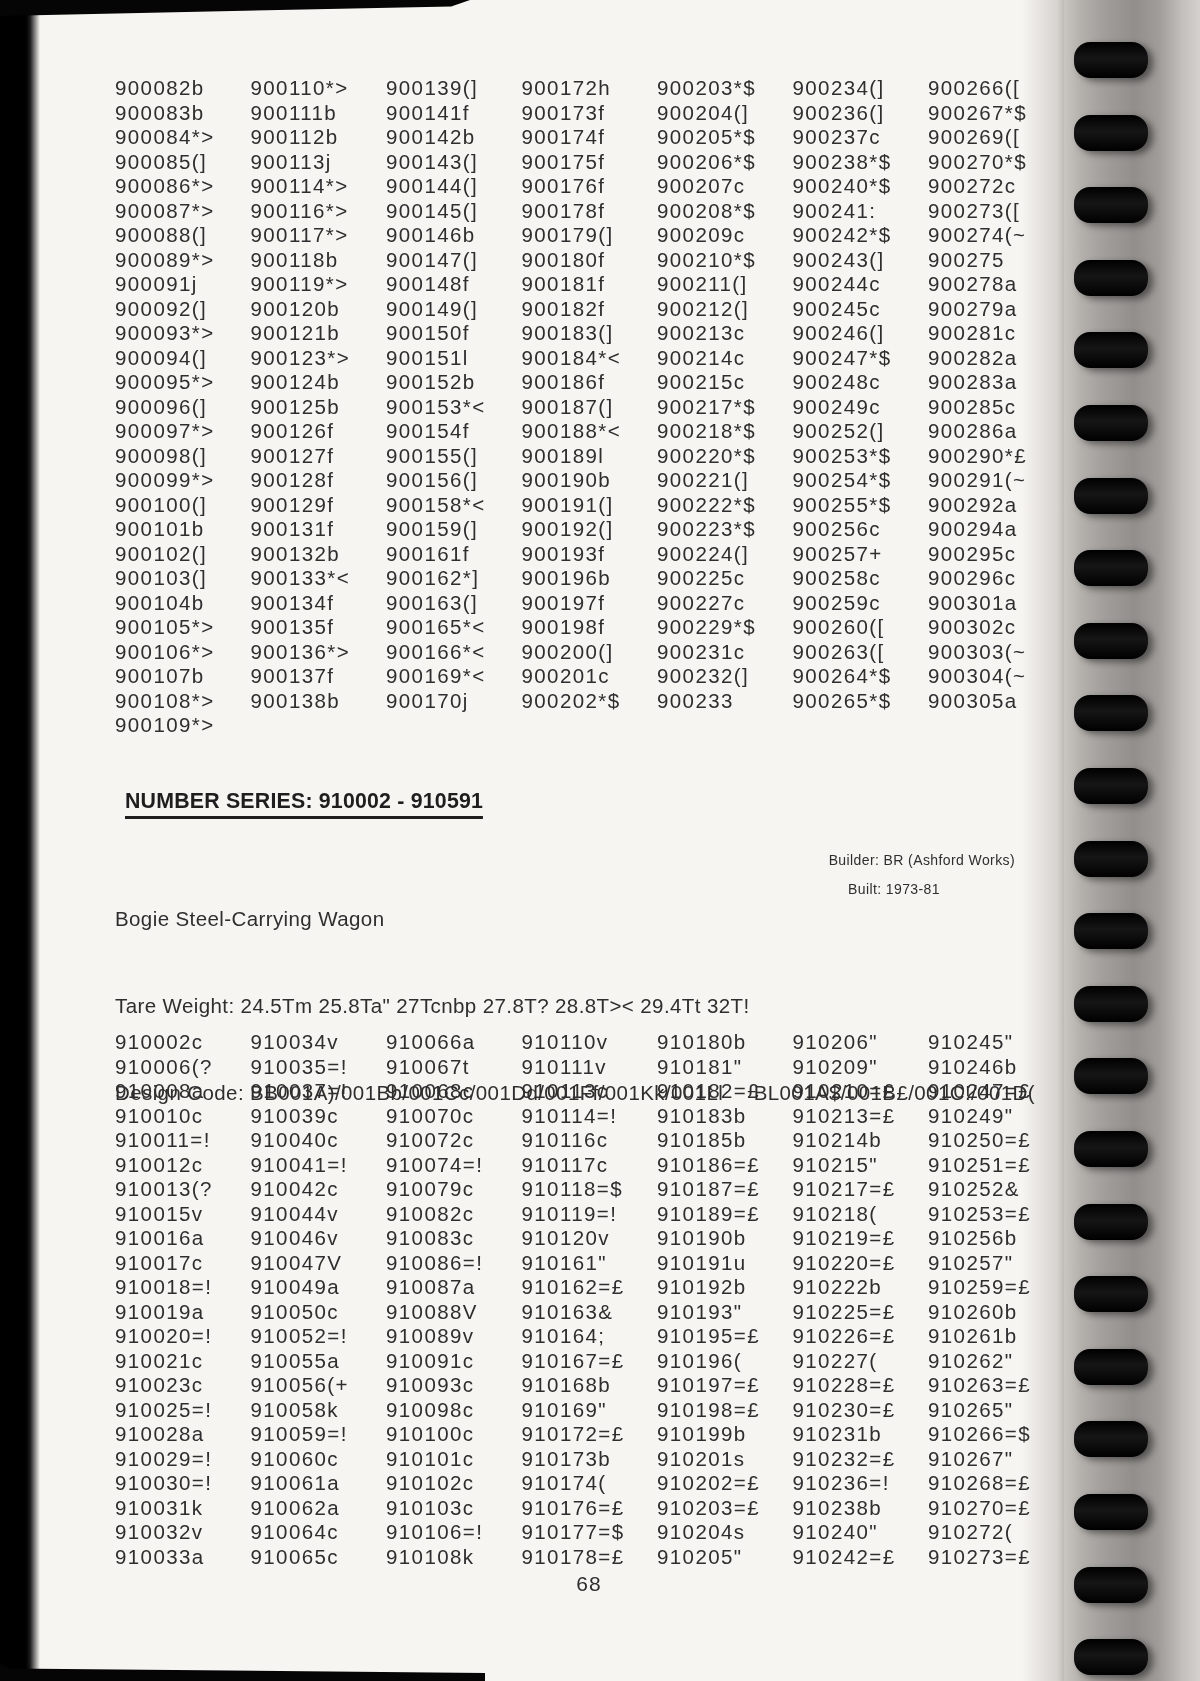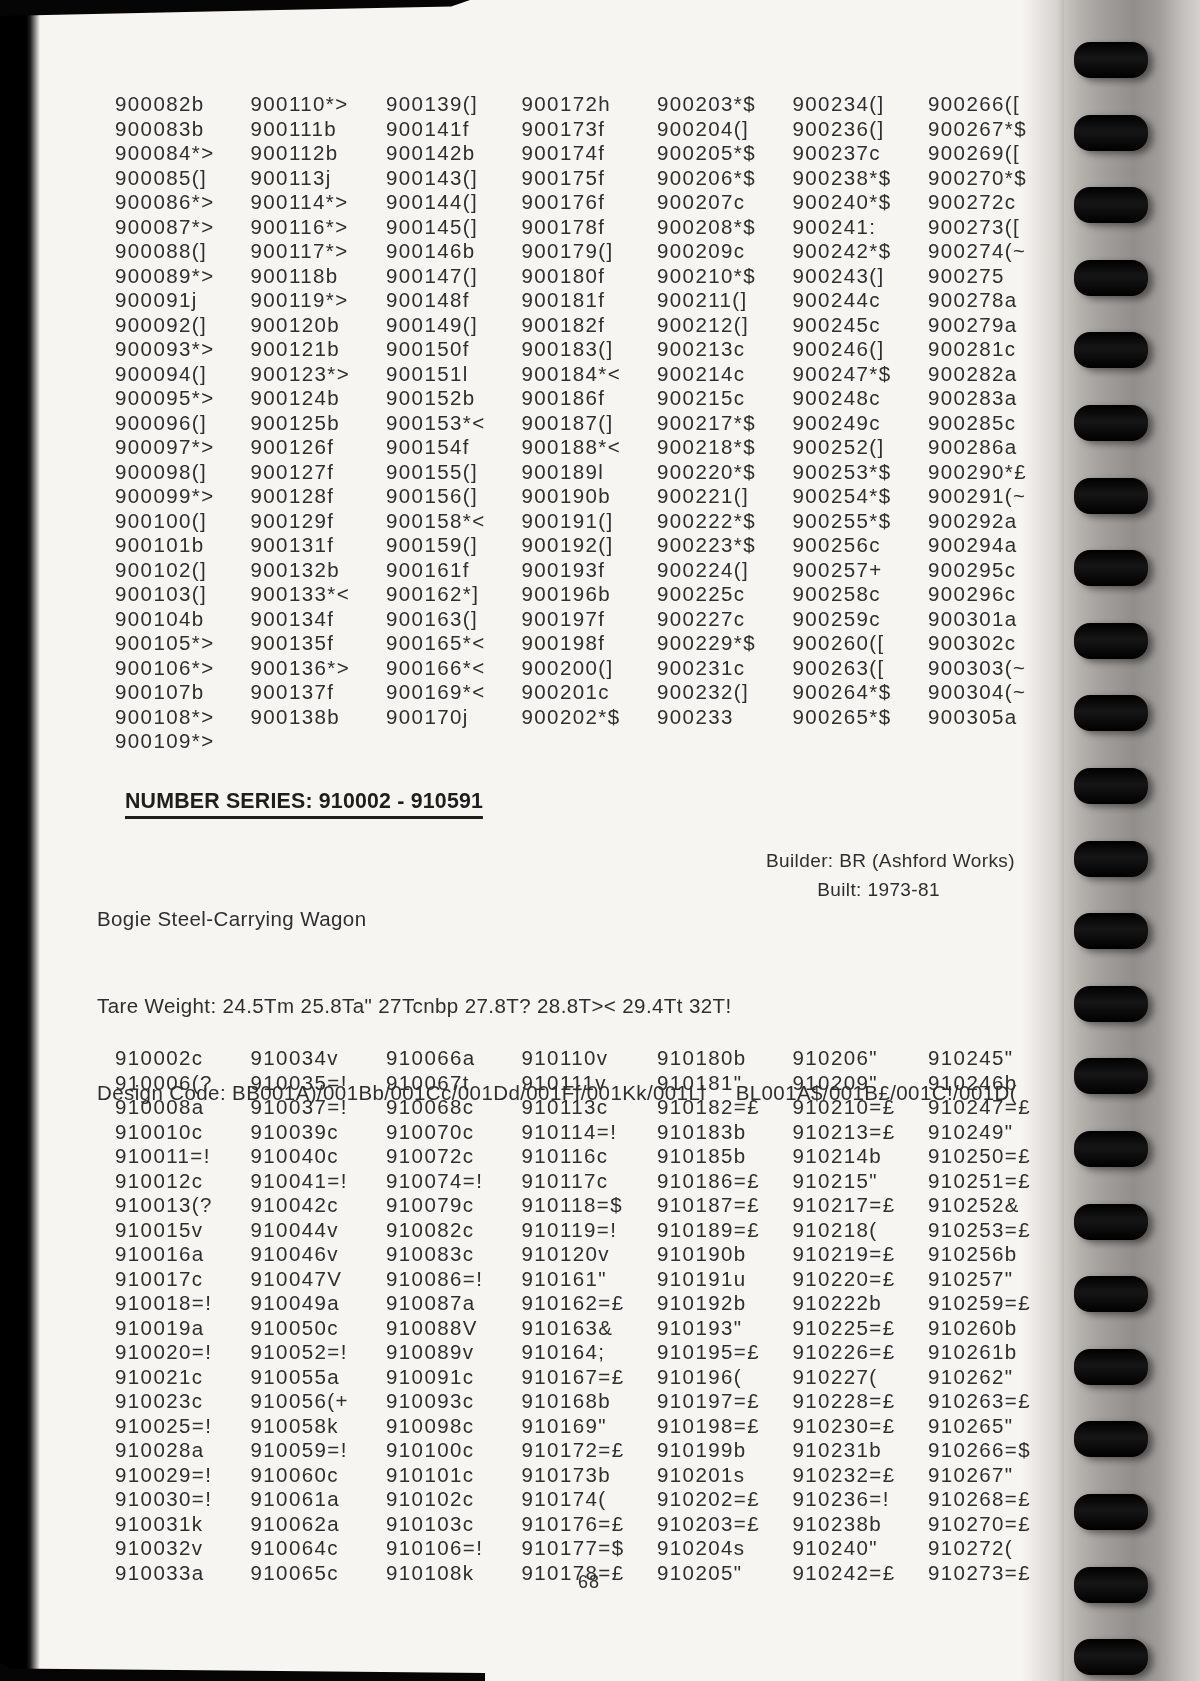--- a/index.html
+++ b/index.html
@@ -14,21 +14,20 @@
   .page { position: absolute; inset: 0; }
 
   
   .series-block {
     position: absolute;
     left: 115px;
     width: 948px;
     display: grid;
     grid-template-columns: repeat(7, 135.5px);
     align-items: start;
-    margin-top: 16px;
   }
   .series-900 { top: 76px; }
   .series-910 { top: 1030px; }
   .col { display: flex; flex-direction: column; }
   .entry {
     height: 24.5px;
     font-size: 20.5px;
     letter-spacing: 1.4px;
     white-space: nowrap;
     color: #2e2e2e;
@@ -45,46 +44,46 @@
     border-bottom: 3px solid #1e1e1e;
     padding-bottom: 2px;
     margin: 0;
     transform: scaleX(0.97);
     transform-origin: left;
   }
 
   
   .info {
     position: absolute;
-    left: 97px; top: 846px;
+    left: 115px; top: 846px;
     width: 948px;
     font-size: 20.5px;
     line-height: 29px;
     letter-spacing: 0.4px;
     white-space: pre-wrap;
     color: #2e2e2e;
   }
   .info .indent { padding-left: 133px; }
   .info-right {
     position: absolute;
     top: 846px;
-    font-size: 19px;
+    font-size: 14px;
     line-height: 29px;
     letter-spacing: 0.4px;
     color: #2e2e2e;
     white-space: nowrap;
   }
   .builder-line { right: 185px; top: 846px; }
   .built-line   { right: 260px; top: 875px; }
 
   .page-number {
     position: absolute;
     left: 115px; top: 1572px; width: 948px;
     text-align: center;
-    font-size: 18px;
+    font-size: 21px;
     letter-spacing: 1px;
     color: #2e2e2e;
   }
 
   
   .edge-left {
     position: absolute; left: 0; top: 0;
     width: 40px; height: 100%;
     background: linear-gradient(90deg, #000 0 26px, #1a1a1a 30px, rgba(20,20,20,0) 40px);
     pointer-events: none;

